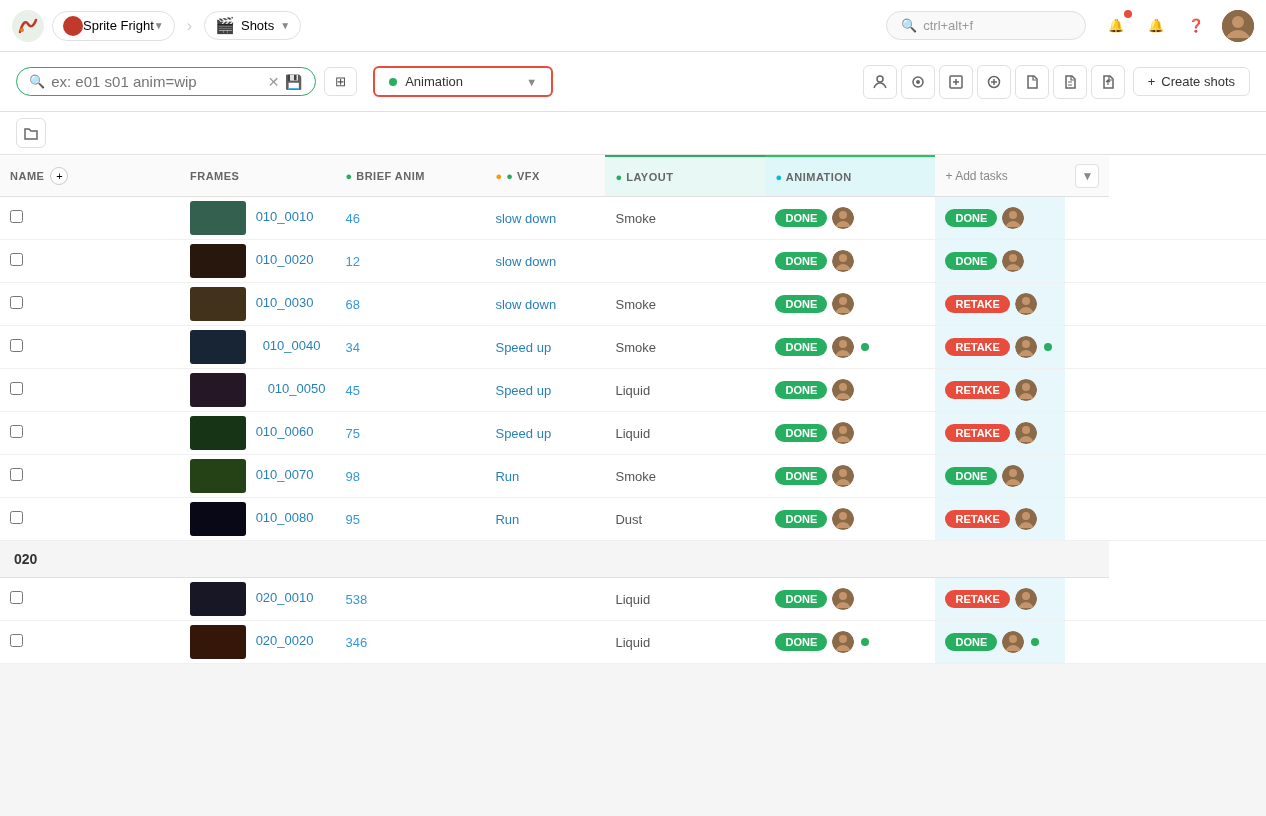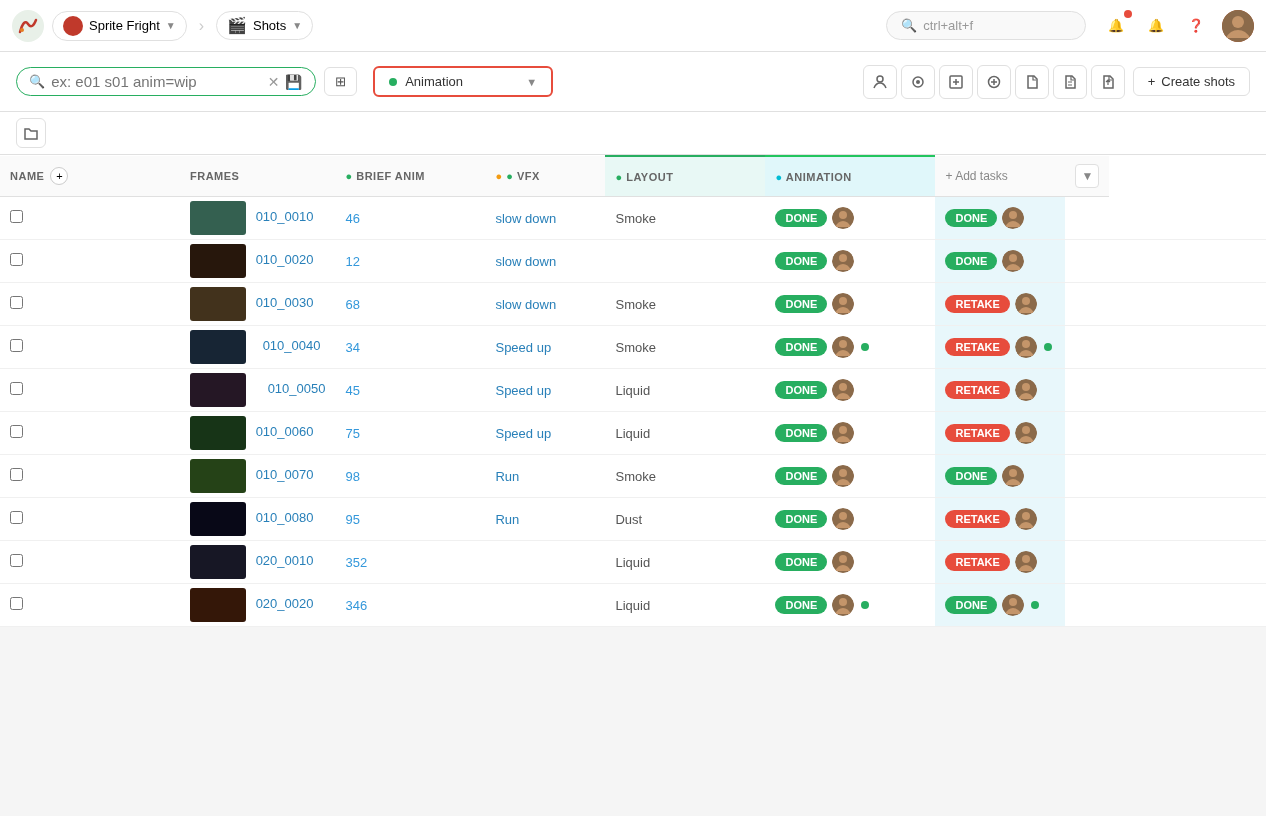--- a/index.html
+++ b/index.html
@@ -7,21 +7,21 @@
 
     
     .topnav {
       display: flex; align-items: center; height: 52px;
       background: #fff; border-bottom: 1px solid #e0e0e0;
       padding: 0 12px; gap: 8px;
     }
     .nav-logo { width: 32px; height: 32px; }
     .nav-logo svg { width: 32px; height: 32px; }
     .nav-project-btn {
-      display: flex; align-items: center; gap: 6px;
+      display: flex; align-items: center; gap: 0;
       border: 1px solid #e0e0e0; border-radius: 20px;
       padding: 4px 10px; cursor: pointer; background: #fff;
       font-size: 13px; font-weight: 500;
     }
     .nav-project-icon { width: 20px; height: 20px; border-radius: 50%; background: #c0392b; display: inline-block; }
     .nav-chevron { font-size: 10px; color: #888; }
     .nav-separator { font-size: 16px; color: #ccc; margin: 0 4px; }
     .nav-shots-btn {
       display: flex; align-items: center; gap: 6px;
       border: 1px solid #e0e0e0; border-radius: 20px;
@@ -675,33 +675,36 @@
     <circle cx="11" cy="11" r="11" fill="#8B6A4A"></circle>
     <circle cx="11" cy="8" r="4" fill="#C4956A"></circle>
     <path d="M3 20 Q6 14 11 14 Q16 14 19 20" fill="#C4956A"></path>
   </svg>
 
         </div>
       </td>
       <td></td>
       <td></td>
     </tr>
+        <tr class="section-header">
+          <td colspan="8">020</td>
+        </tr>
         <tr class="shot-row">
       <td class="checkbox-cell">
         <input type="checkbox" style="">
       </td>
       <td style="white-space:nowrap;">
         <svg width="56" height="34" style="border-radius:3px;display:inline-block;vertical-align:middle;">
     <rect width="56" height="34" fill="#1a1a2a"></rect>
     <rect x="0" y="0" width="56" height="34" fill="rgba(0,0,0,0.1)"></rect>
   </svg>
         <span class="shot-name" style="margin-left:6px;">020_0010</span>
       </td>
       <td>
-        <span class="frames-num">352</span>
+        <span class="frames-num">538</span>
       </td>
       <td>
         <span class="brief-text"></span>
       </td>
       <td>
         <span class="vfx-text">Liquid</span>
       </td>
       <td style="cursor:pointer;">
         <div class="task-cell-inner">
           <span class="status-badge status-done">DONE</span>

